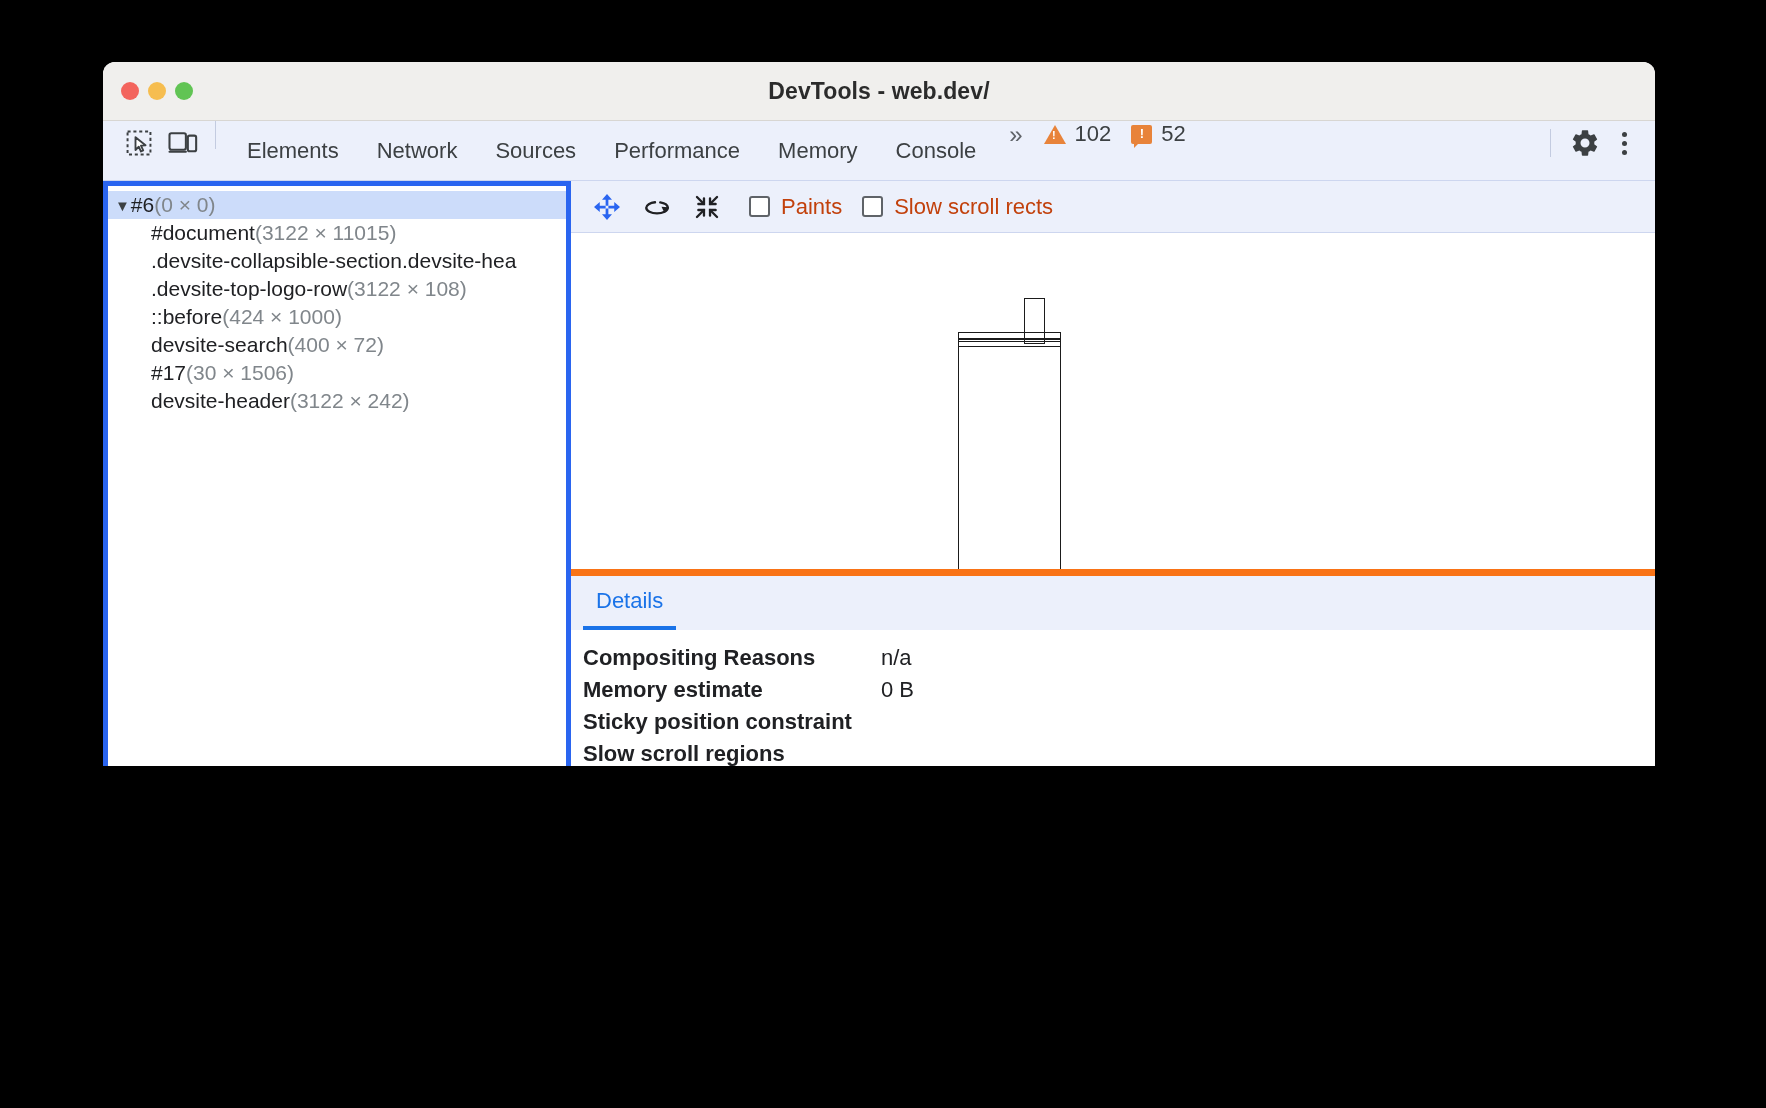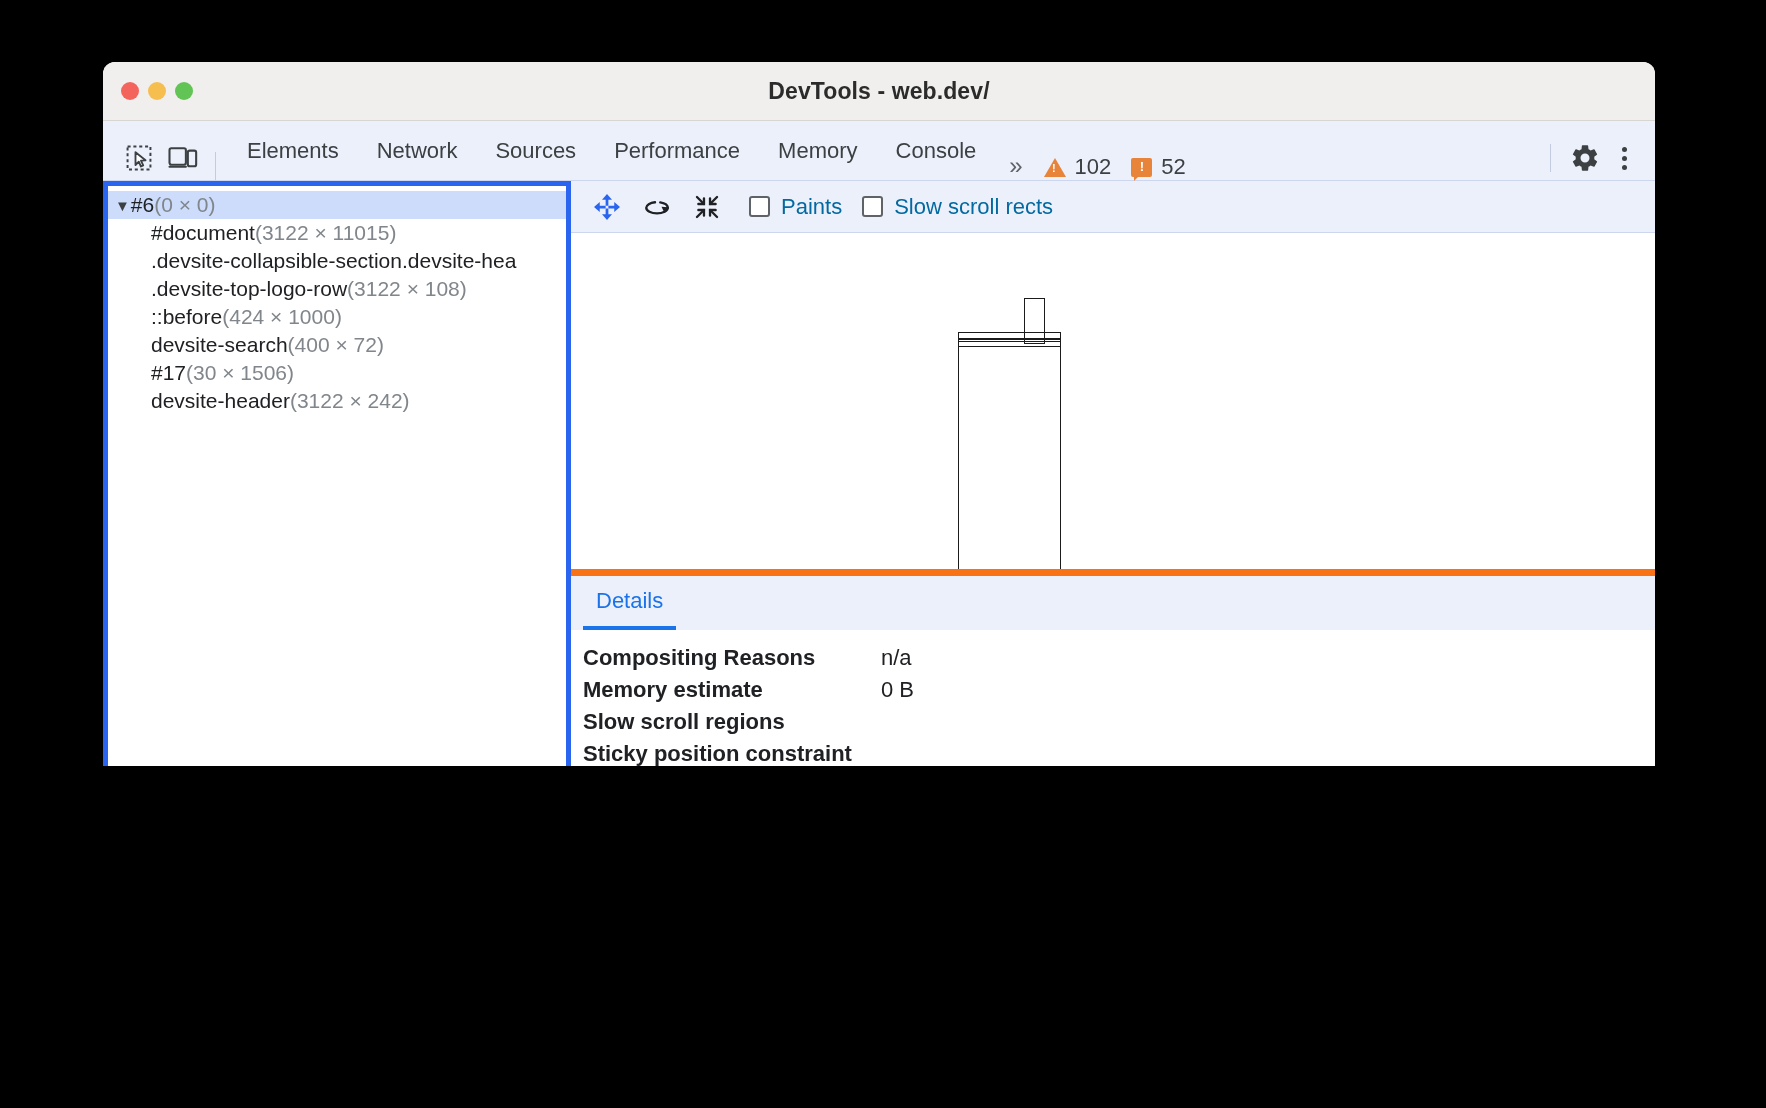--- a/index.html
+++ b/index.html
@@ -67,21 +67,21 @@
     color: #2b2b2b;
     letter-spacing: 0.1px;
   }
 
   
   #tabbar {
     height: 60px;
     background: #ecf0fb;
     border-bottom: 1px solid #cdd6ef;
     display: flex;
-    align-items: flex-end;
+    align-items: flex-start;
     padding: 0 0 0 14px;
     box-sizing: border-box;
   }
   .tool-icon-btn {
     width: 44px;
     height: 44px;
     display: flex;
     align-items: center;
     justify-content: center;
     border-radius: 4px;
@@ -278,21 +278,21 @@
     display: flex;
     align-items: center;
     justify-content: center;
   }
   .cbx-wrap {
     display: flex;
     align-items: center;
     gap: 11px;
     margin-left: 14px;
     font-size: 22px;
-    color: #0369a1;
+    color: #c2410c;
     white-space: nowrap;
   }
   .cbx {
     width: 21px;
     height: 21px;
     border: 2px solid #5f6368;
     border-radius: 3px;
     background: #fff;
     box-sizing: border-box;
   }
@@ -532,26 +532,26 @@
           <div id="details-table">
             <div class="detail-row">
               <span class="detail-name">Compositing Reasons</span>
               <span class="detail-value">n/a</span>
             </div>
             <div class="detail-row">
               <span class="detail-name">Memory estimate</span>
               <span class="detail-value">0 B</span>
             </div>
             <div class="detail-row">
+              <span class="detail-name">Sticky position constraint</span>
+              <span class="detail-value"></span>
+            </div>
+            <div class="detail-row">
               <span class="detail-name">Slow scroll regions</span>
               <span class="detail-value"></span>
             </div>
-            <div class="detail-row">
-              <span class="detail-name">Sticky position constraint</span>
-              <span class="detail-value"></span>
-            </div>
           </div>
         </div>
 
       </div>
     </div>
   </div>
 </div>
 
 </body></html>

